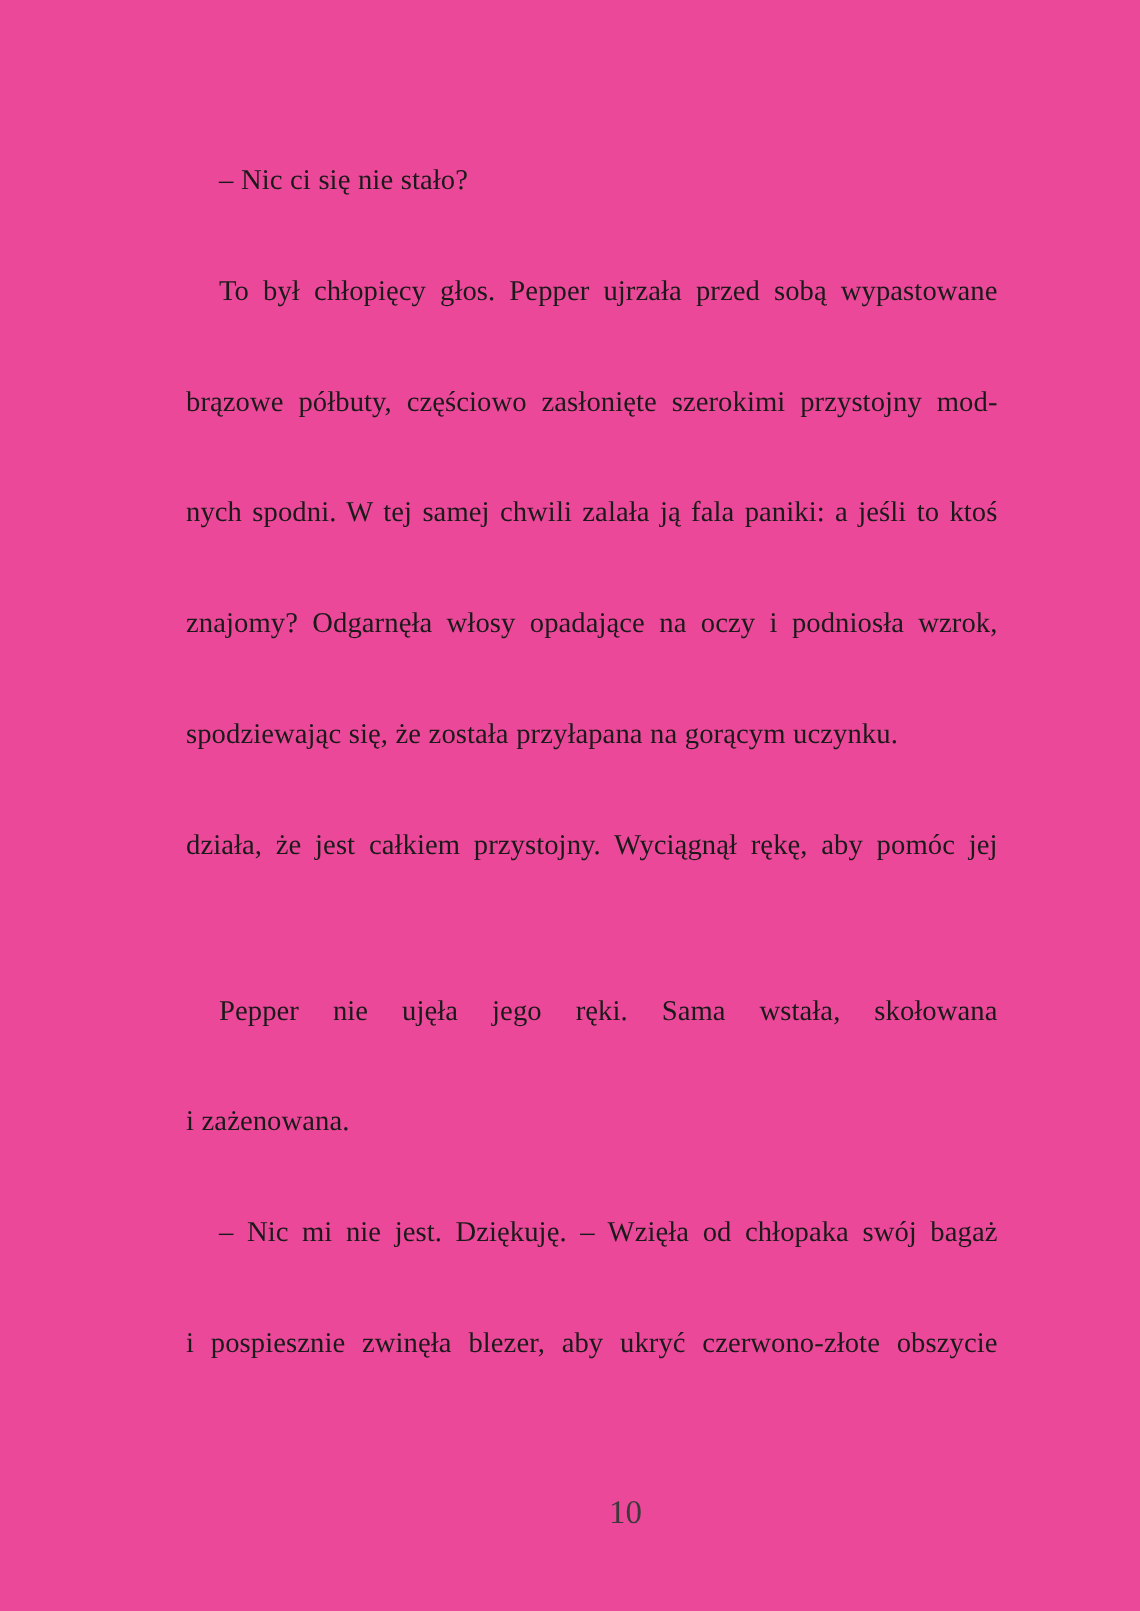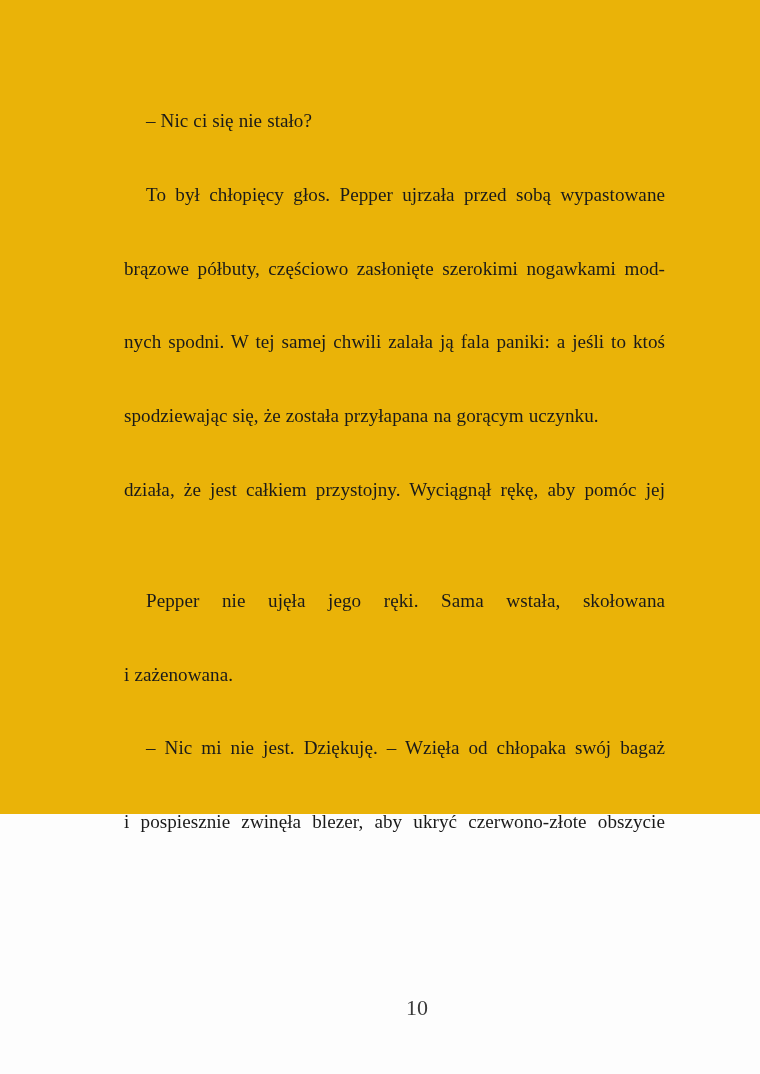--- a/index.html
+++ b/index.html
@@ -14,22 +14,22 @@
     font-family: "Liberation Serif", "DejaVu Serif", serif;
     color: #1a1a1a;
     overflow: hidden;
     position: relative;
   }
   .page {
     position: absolute;
     left: 0;
     top: 0;
     width: 760px;
-    height: 814px;
-    background: #eab308;
+    height: 1074px;
+    background: #ec4899;
   }
   .text-column {
     position: absolute;
     left: 124px;
     top: 103px;
     width: 541px;
   }
   p.para {
     margin: 0;
     padding: 0;
@@ -81,22 +81,23 @@
 </head>
 <body>
 
 <div class="page">
   <div class="text-column" id="text-column">
       <p class="para">
         <span class="ln first last">– Nic ci się nie stało?</span>
       </p>
       <p class="para">
         <span class="ln first">To był chłopięcy głos. Pepper ujrzała przed sobą wypastowane</span>
-        <span class="ln">brązowe półbuty, częściowo zasłonięte szerokimi nogawkami mod-</span>
+        <span class="ln">brązowe półbuty, częściowo zasłonięte szerokimi przystojny mod-</span>
         <span class="ln">nych spodni. W tej samej chwili zalała ją fala paniki: a jeśli to ktoś</span>
+        <span class="ln">znajomy? Odgarnęła włosy opadające na oczy i podniosła wzrok,</span>
         <span class="ln last">spodziewając się, że została przyłapana na gorącym uczynku.</span>
       </p>
       <p class="para">
         <span class="ln">działa, że jest całkiem przystojny. Wyciągnął rękę, aby pomóc jej</span>
       </p>
       <p class="para">
         <span class="ln first">Pepper nie ujęła jego ręki. Sama wstała, skołowana</span>
         <span class="ln last">i zażenowana.</span>
       </p>
       <p class="para">

